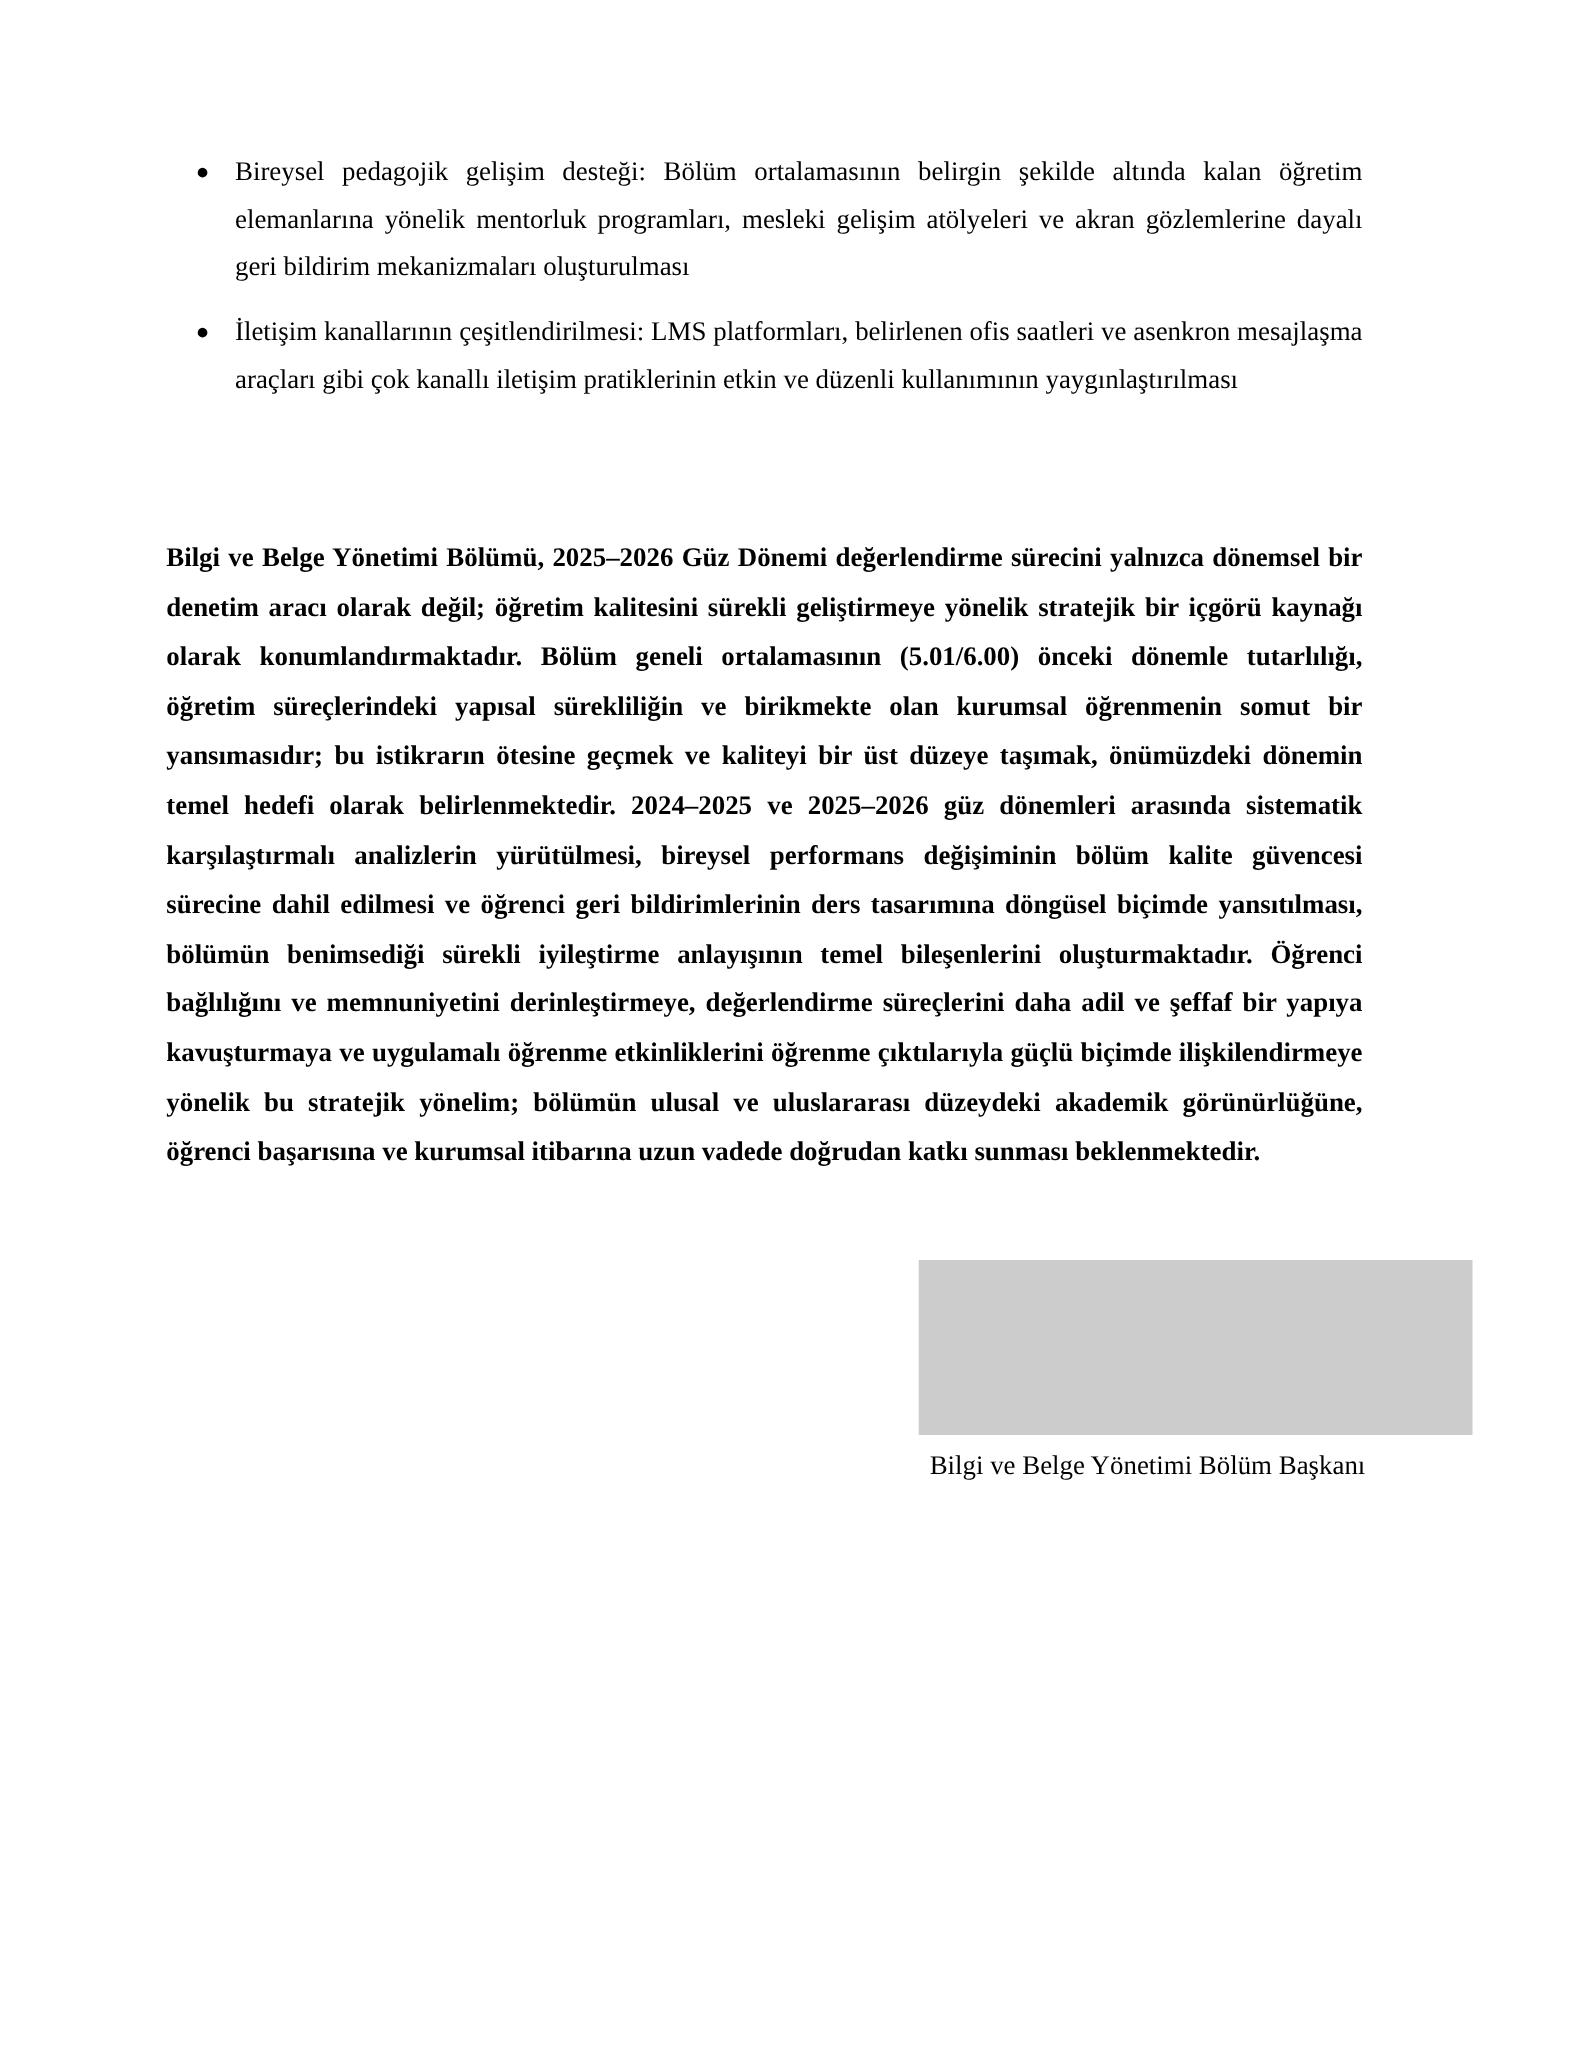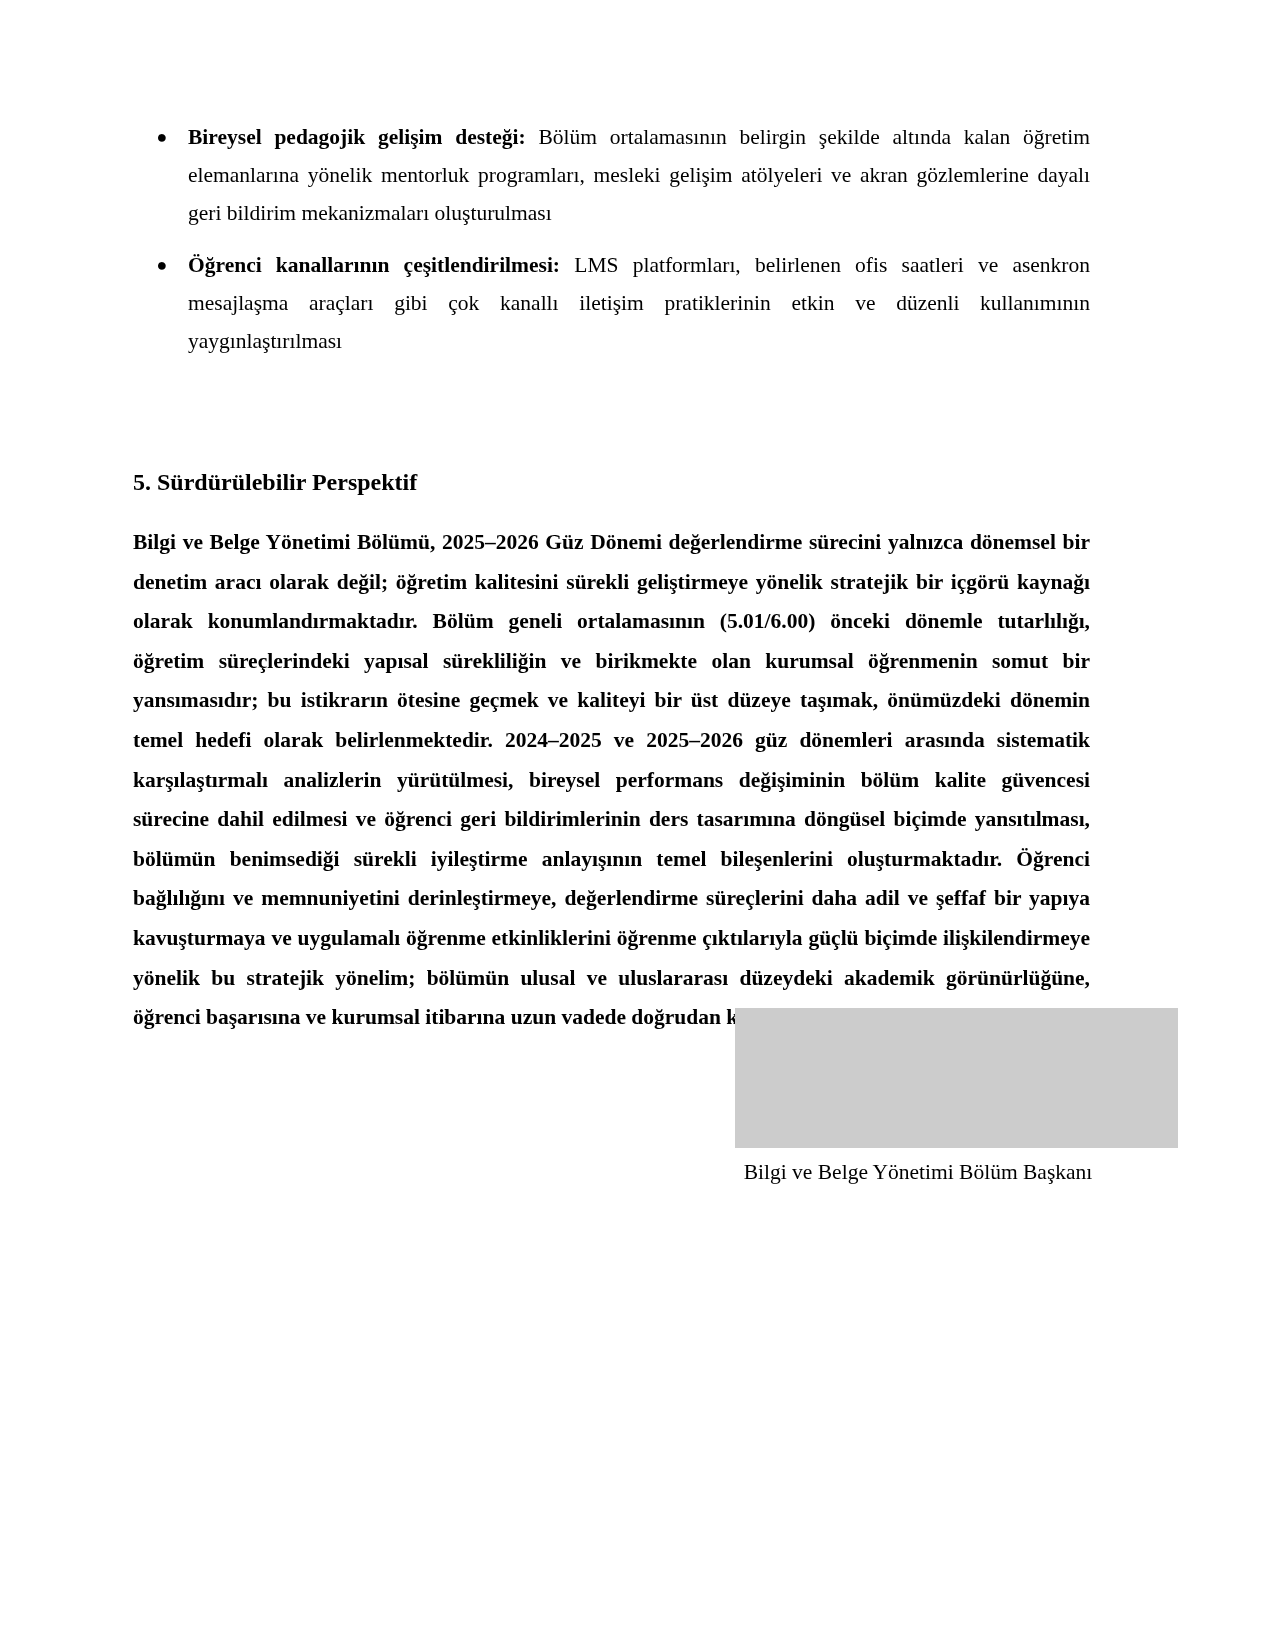--- a/index.html
+++ b/index.html
@@ -53,21 +53,21 @@
   .bullet-marker {
     position: absolute;
     left: 22px;
     top: 0;
     width: 14px;
     line-height: 38px;
     font-size: 18px;
     text-align: center;
   }
   .bullet-lead {
-    font-weight: bold;
+    font-weight: normal;
   }
 
   
   .section-heading {
     margin: 0;
     padding: 0;
     font-size: 24px;
     font-weight: bold;
     line-height: 34px;
   }
@@ -113,26 +113,25 @@
 
   <div class="content">
 
     <ul class="bullet-list">
       <li class="bullet-item">
         <span class="bullet-marker">●</span>
         <span class="bullet-lead">Bireysel pedagojik gelişim desteği:</span><span class="bullet-text"> Bölüm ortalamasının belirgin şekilde altında kalan öğretim elemanlarına yönelik mentorluk programları, mesleki gelişim atölyeleri ve akran gözlemlerine dayalı geri bildirim mekanizmaları oluşturulması</span>
       </li>
       <li class="bullet-item">
         <span class="bullet-marker">●</span>
-        <span class="bullet-lead">Öğrenci kanallarının çeşitlendirilmesi:</span><span class="bullet-text"> LMS platformları, belirlenen ofis saatleri ve asenkron mesajlaşma araçları gibi çok kanallı iletişim pratiklerinin etkin ve düzenli kullanımının yaygınlaştırılması</span>
+        <span class="bullet-lead">İletişim kanallarının çeşitlendirilmesi:</span><span class="bullet-text"> LMS platformları, belirlenen ofis saatleri ve asenkron mesajlaşma araçları gibi çok kanallı iletişim pratiklerinin etkin ve düzenli kullanımının yaygınlaştırılması</span>
       </li>
     </ul>
 
     <div class="heading-block">
-      <h2 class="section-heading">5. Sürdürülebilir Perspektif</h2>
       <p class="body-paragraph">Bilgi ve Belge Yönetimi Bölümü, 2025–2026 Güz Dönemi değerlendirme sürecini yalnızca dönemsel bir denetim aracı olarak değil; öğretim kalitesini sürekli geliştirmeye yönelik stratejik bir içgörü kaynağı olarak konumlandırmaktadır. Bölüm geneli ortalamasının (5.01/6.00) önceki dönemle tutarlılığı, öğretim süreçlerindeki yapısal sürekliliğin ve birikmekte olan kurumsal öğrenmenin somut bir yansımasıdır; bu istikrarın ötesine geçmek ve kaliteyi bir üst düzeye taşımak, önümüzdeki dönemin temel hedefi olarak belirlenmektedir. 2024–2025 ve 2025–2026 güz dönemleri arasında sistematik karşılaştırmalı analizlerin yürütülmesi, bireysel performans değişiminin bölüm kalite güvencesi sürecine dahil edilmesi ve öğrenci geri bildirimlerinin ders tasarımına döngüsel biçimde yansıtılması, bölümün benimsediği sürekli iyileştirme anlayışının temel bileşenlerini oluşturmaktadır. Öğrenci bağlılığını ve memnuniyetini derinleştirmeye, değerlendirme süreçlerini daha adil ve şeffaf bir yapıya kavuşturmaya ve uygulamalı öğrenme etkinliklerini öğrenme çıktılarıyla güçlü biçimde ilişkilendirmeye yönelik bu stratejik yönelim; bölümün ulusal ve uluslararası düzeydeki akademik görünürlüğüne, öğrenci başarısına ve kurumsal itibarına uzun vadede doğrudan katkı sunması beklenmektedir.</p>
     </div>
 
   </div>
 
   <div class="signature-block">
     <div class="signature-image" style="background: rgb(204, 204, 204);"></div>
     <div class="signature-caption">Bilgi ve Belge Yönetimi Bölüm Başkanı</div>
   </div>
 

